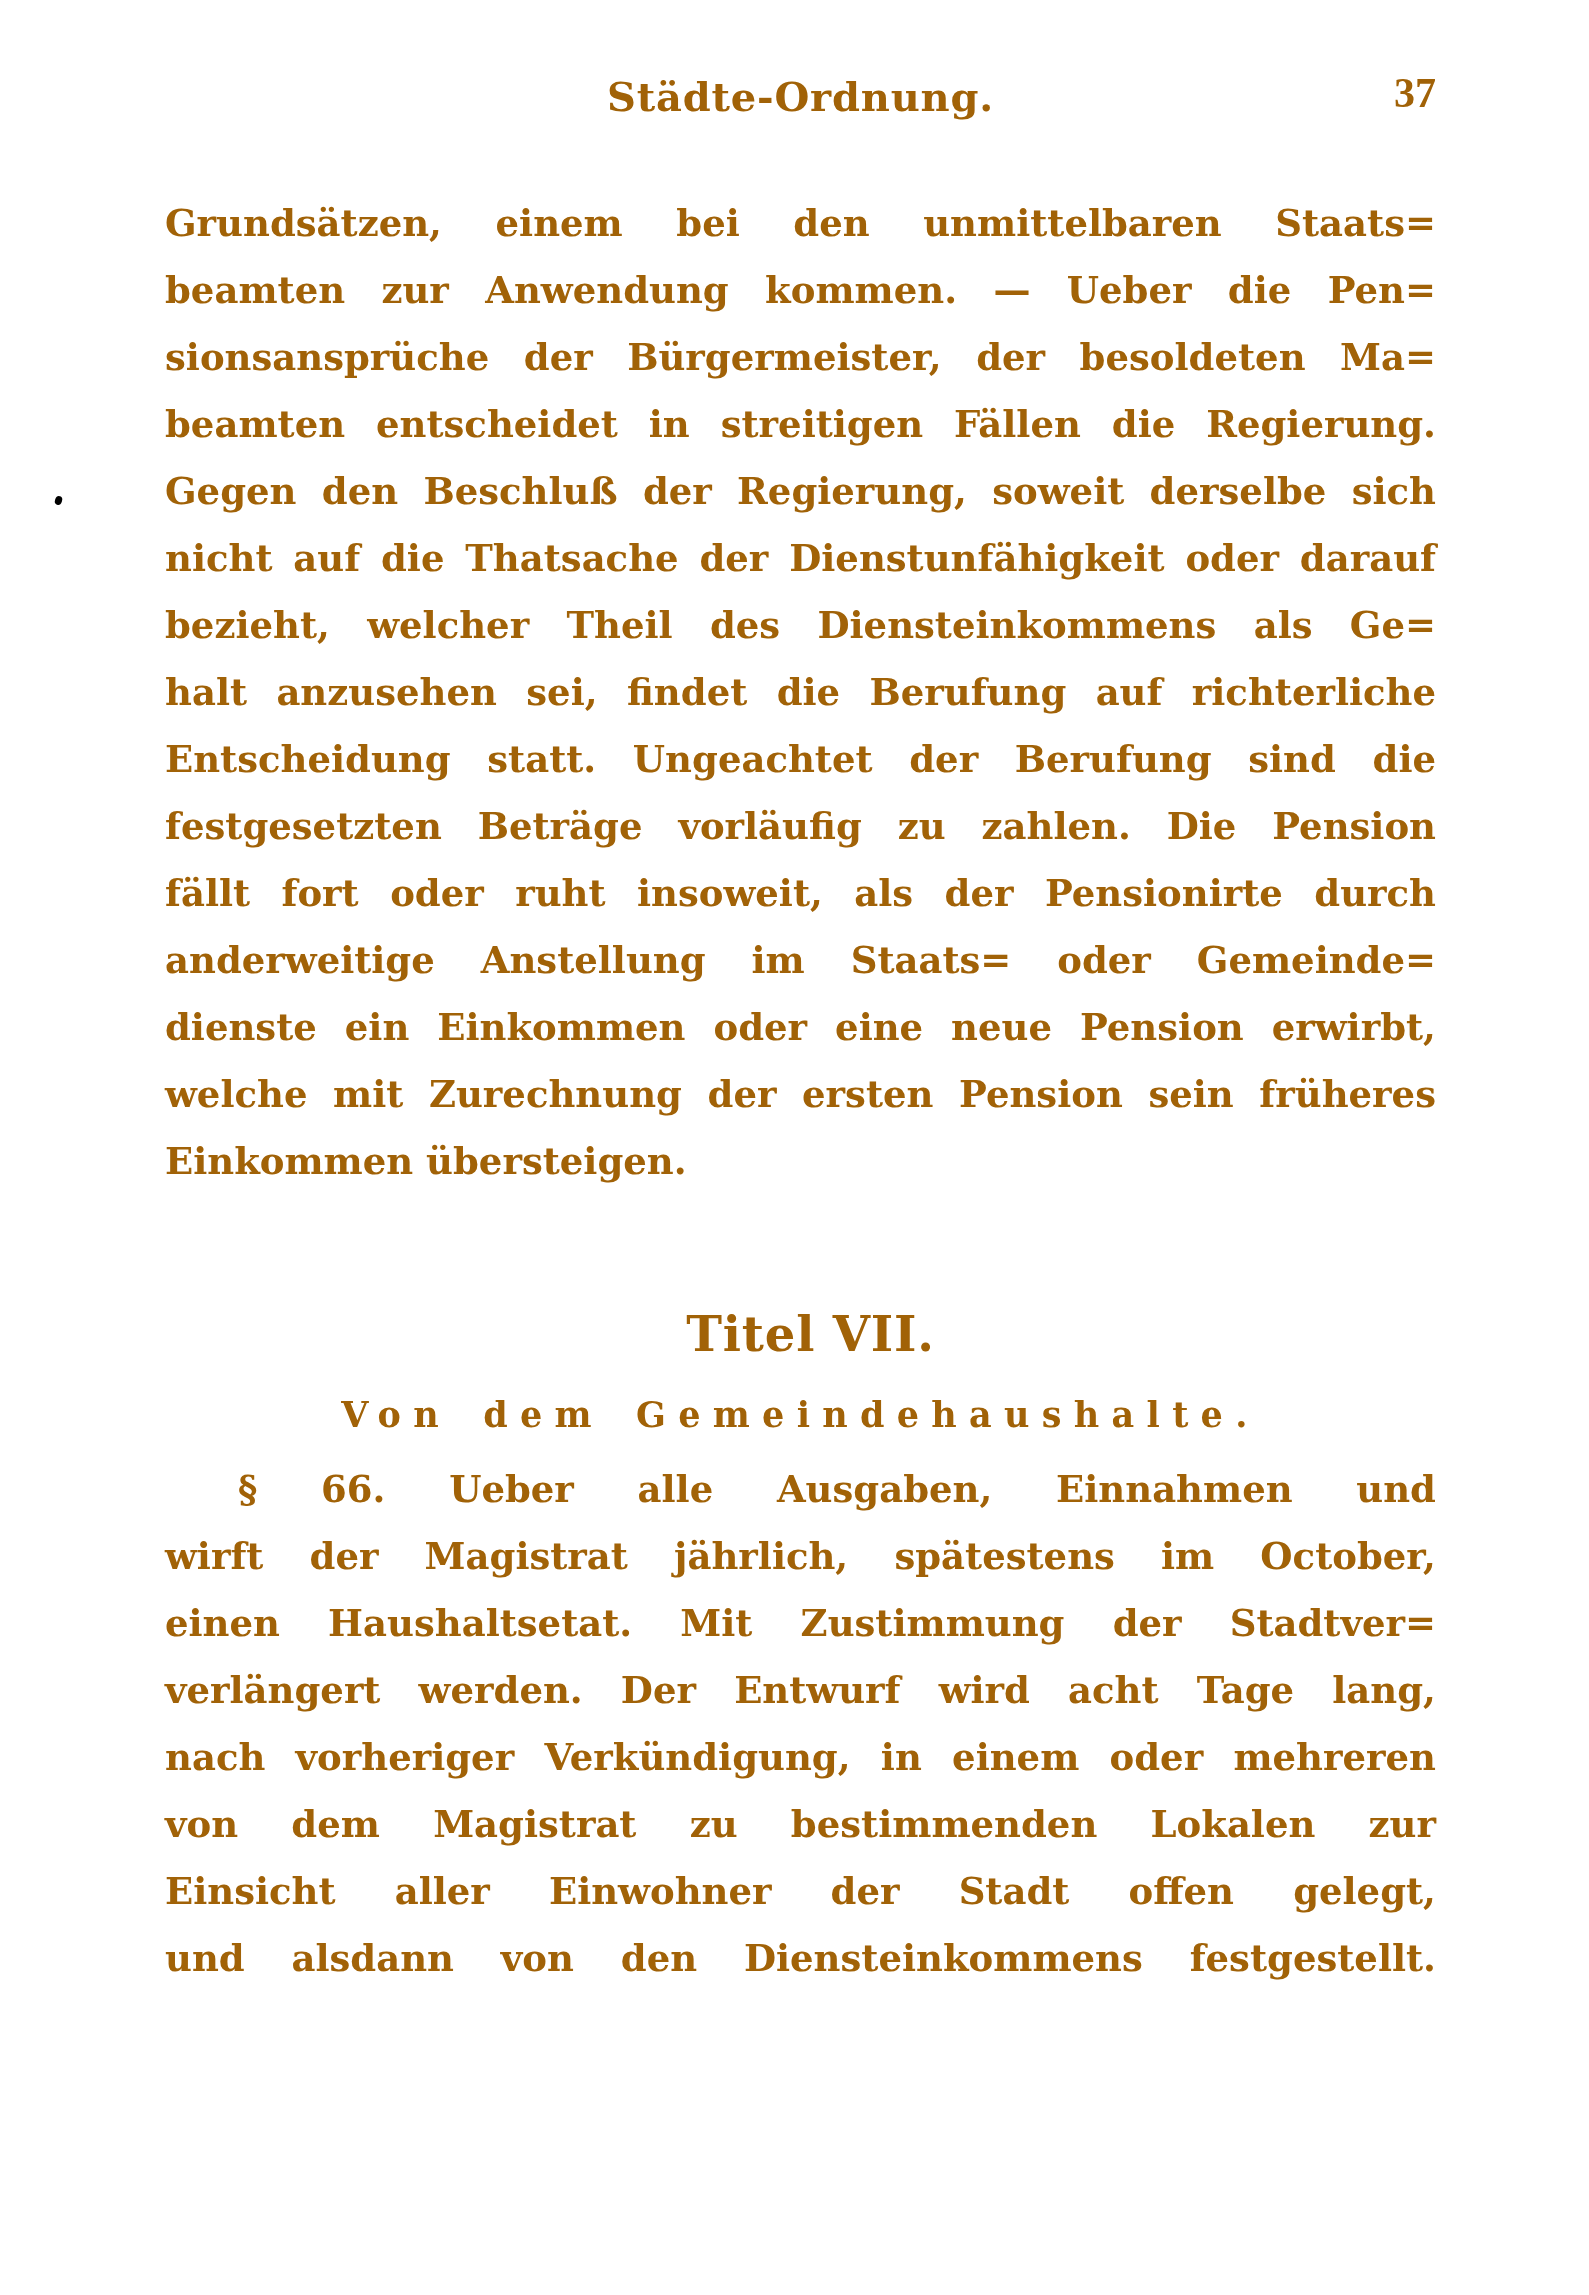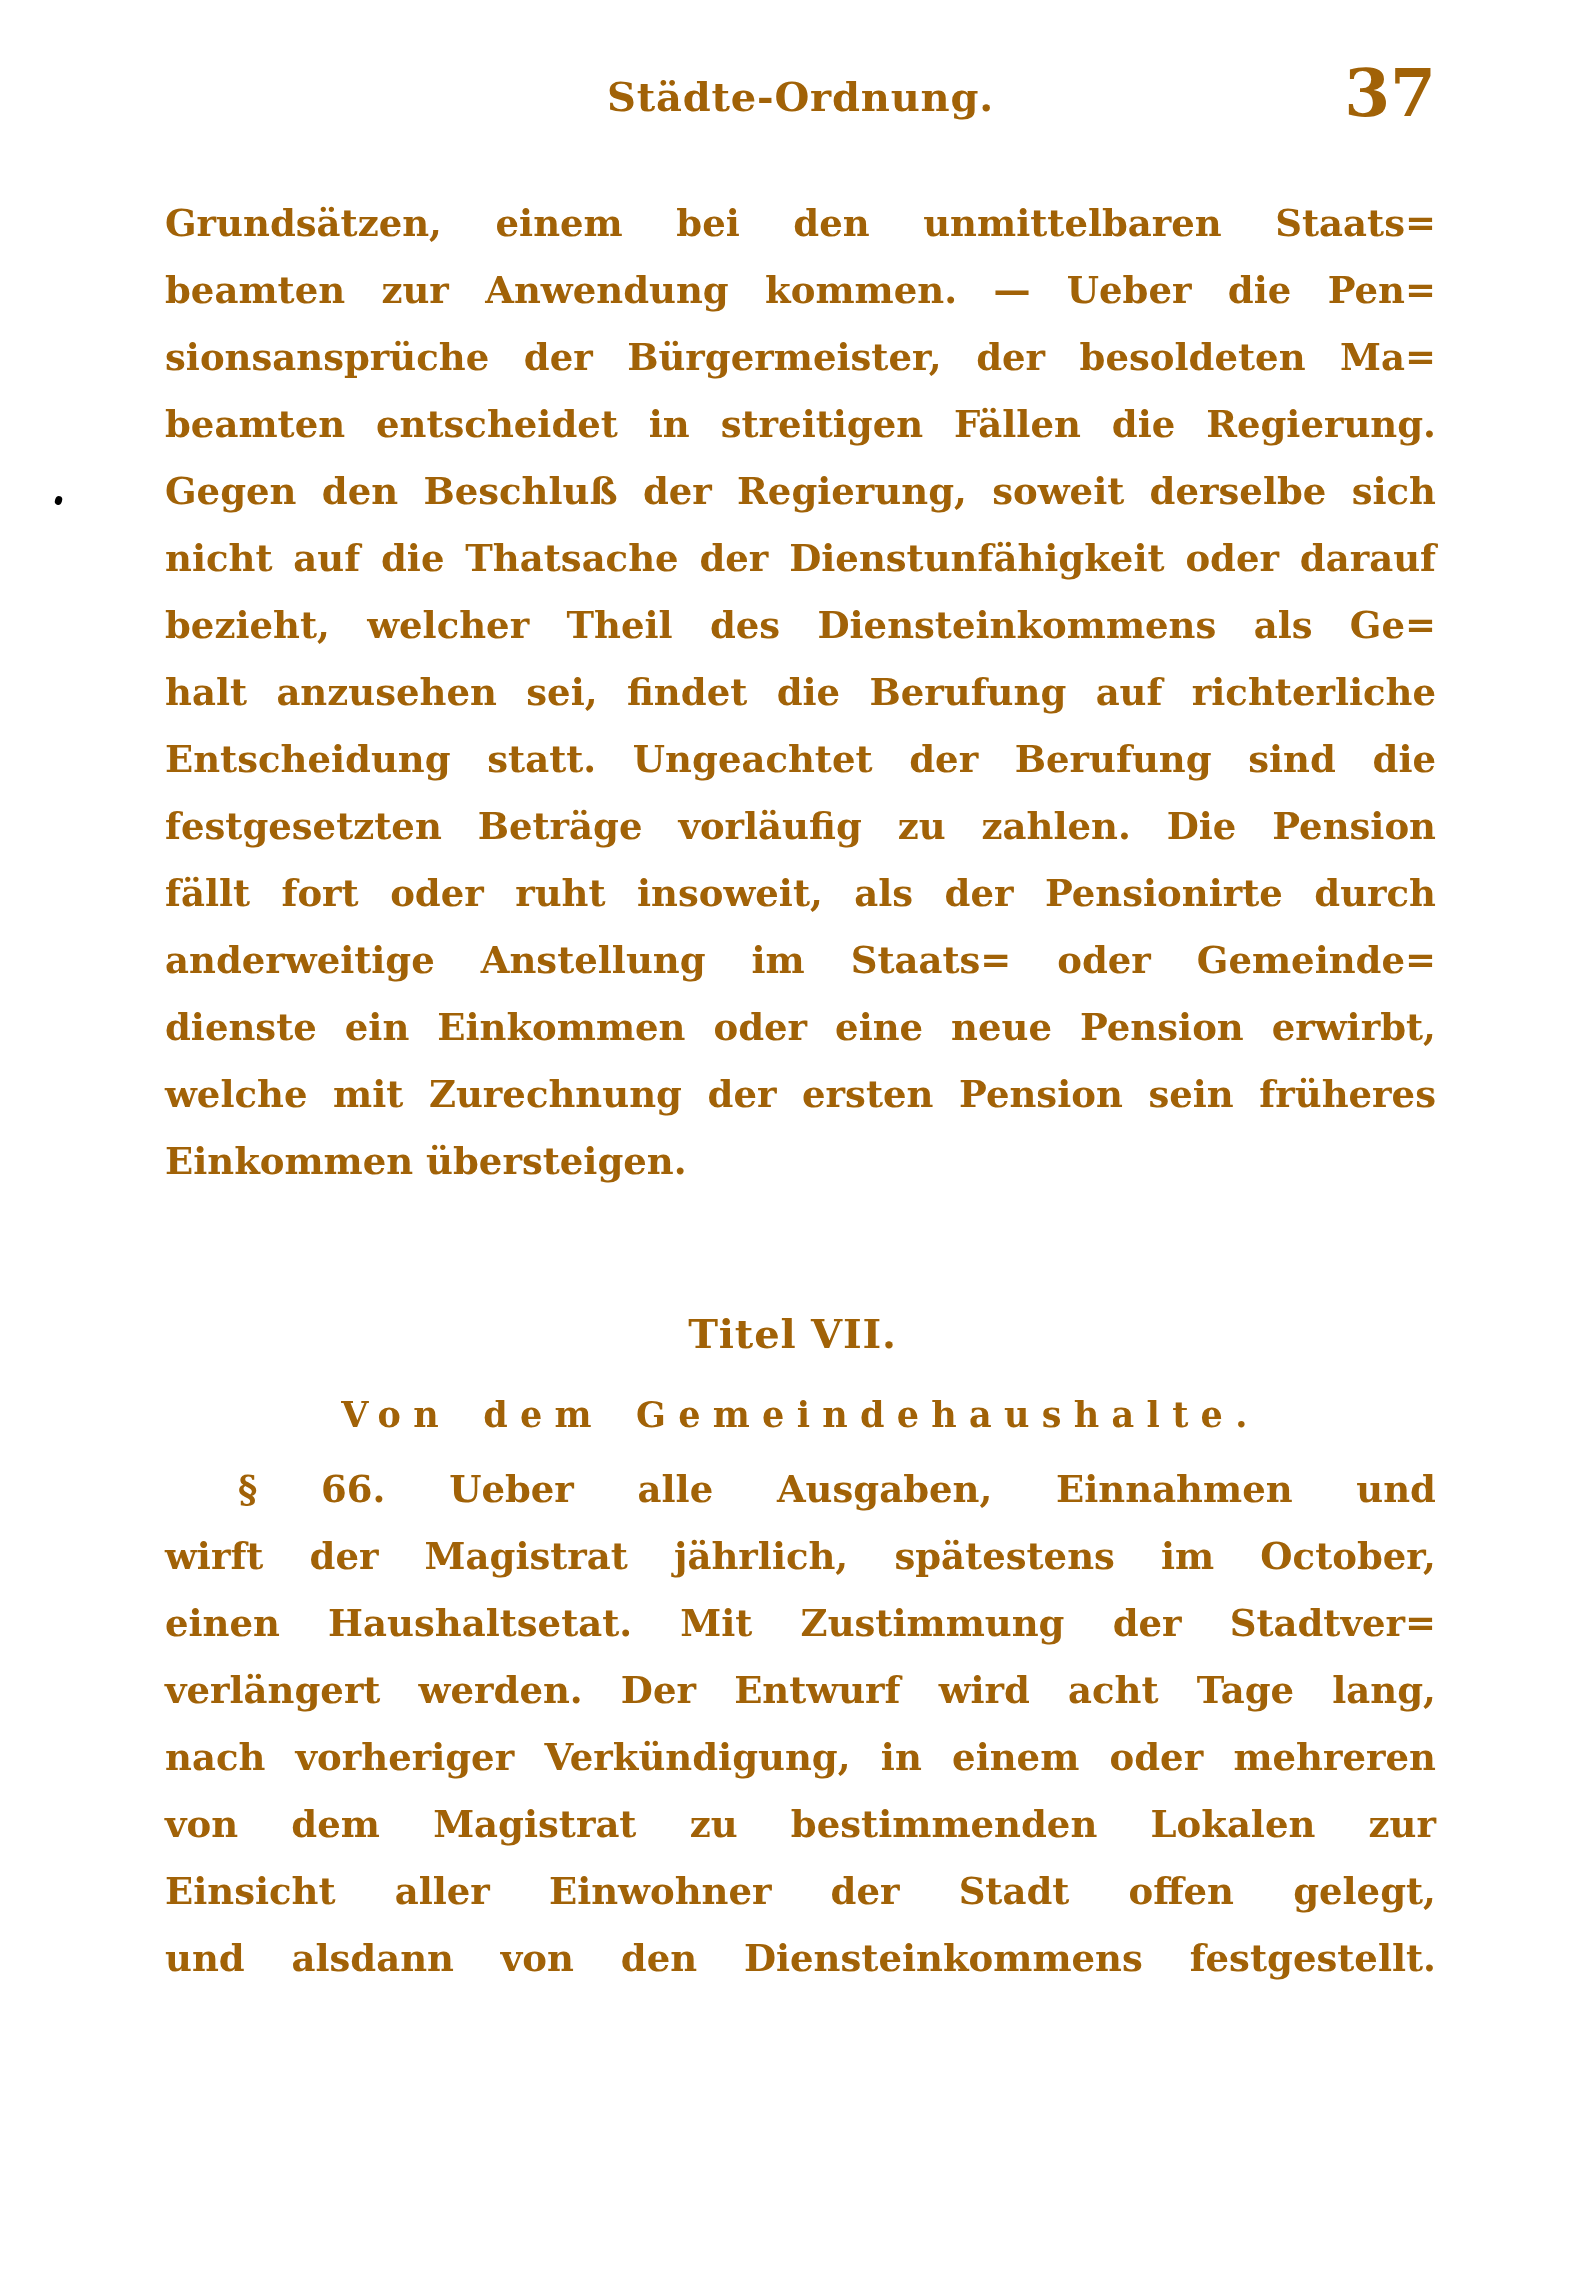--- a/index.html
+++ b/index.html
@@ -24,22 +24,23 @@
     top: 66px;
     text-align: center;
     font-size: 40px;
     line-height: 61px;
     letter-spacing: 0.8px;
   }
   .page-number {
     position: absolute;
     top: 60px;
     right: 154px;
-    font-size: 66px;
+    font-size: 42px;
     line-height: 67px;
+    font-family: Liberation Serif, serif;
   }
   .textblock {
     position: absolute;
     left: 165px;
     width: 1271px;
   }
   .p1 { top: 190px; }
   .p2 { top: 1456px; }
   .line {
     height: 67px;
@@ -51,25 +52,25 @@
   }
   .line.no-justify {
     text-align: left;
     text-align-last: left;
   }
   .line.indent {
     text-indent: 73px;
   }
   .section-title {
     position: absolute;
-    left: 157px;
+    left: 175px;
     width: 1271px;
     top: 1302px;
     text-align: center;
-    font-size: 40px;
+    font-size: 48px;
     line-height: 64px;
     letter-spacing: 0.8px;
   }
   .section-subtitle {
     position: absolute;
     left: 165px;
     width: 1271px;
     top: 1384px;
     text-align: center;
     font-size: 35px;

